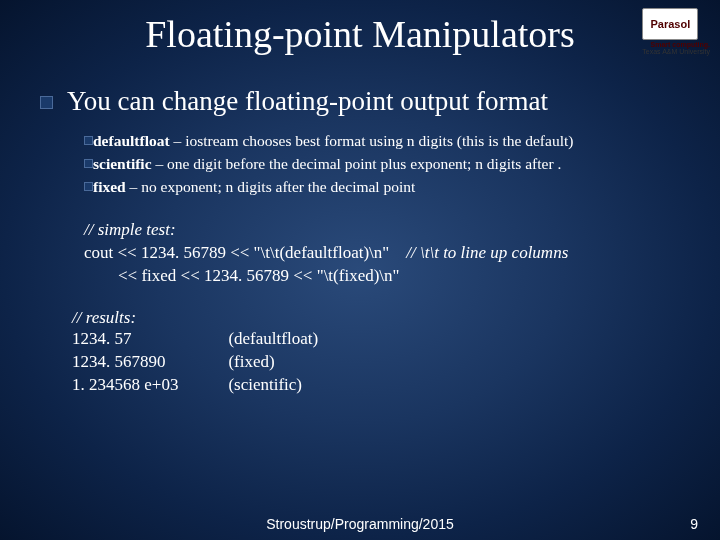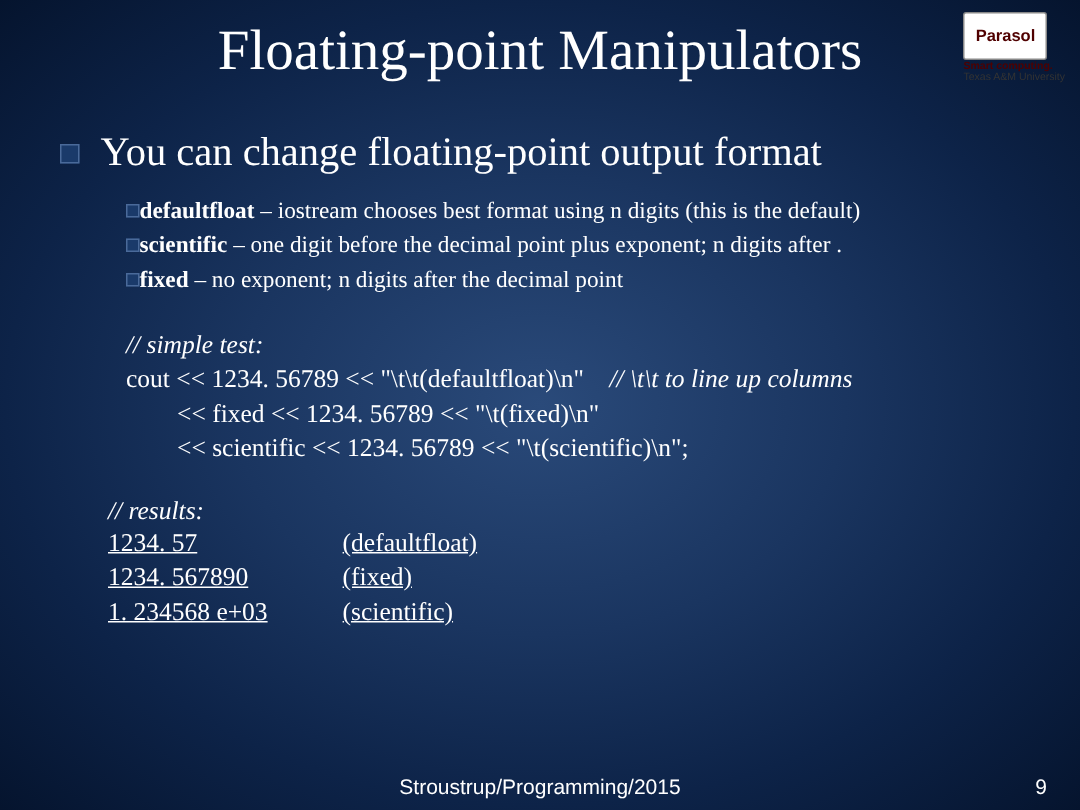--- a/index.html
+++ b/index.html
@@ -9,21 +9,21 @@
     background: radial-gradient(ellipse at center, #2a4a7a 0%, #1a3560 40%, #0d2348 70%, #05142e 100%);
     font-family: "Times New Roman", Times, serif;
     color: #fff;
     overflow: hidden;
     position: relative;
   }
   .logo {
     position: absolute;
     top: 8px;
     right: 10px;
-    text-align: left;
+    text-align: right;
     font-family: Arial, sans-serif;
   }
   .logo-box {
     width: 56px;
     height: 32px;
     background: #fff;
     border: 1px solid #888;
     display: flex;
     align-items: center;
     justify-content: center;
@@ -90,21 +90,20 @@
     line-height: 1.35;
     margin-bottom: 20px;
   }
   .code-block .comment { font-style: italic; }
   .results-block {
     margin-left: 44px;
     font-size: 17px;
     line-height: 1.35;
     display: flex;
     gap: 50px;
-    text-decoration: underline;
   }
   .results-col { display: flex; flex-direction: column; }
   .footer {
     position: absolute;
     bottom: 8px;
     width: 100%;
     text-align: center;
     font-size: 14px;
     font-family: Arial, sans-serif;
     color: #fff;
@@ -150,21 +149,20 @@
       <div class="sub-text"><b>fixed</b><span> – no exponent; n digits after the decimal point</span></div>
     </div>
   </div>
 
   <div class="code-block">
     <div class="comment">// simple test:</div>
     <div>
       <span>cout &lt;&lt; 1234. 56789 &lt;&lt; "\t\t(defaultfloat)\n"</span>&nbsp;&nbsp;&nbsp;&nbsp;<span class="comment">//  \t\t  to line up columns</span>
     </div>
     <div style="white-space:pre">        &lt;&lt; fixed &lt;&lt; 1234. 56789 &lt;&lt; "\t(fixed)\n"</div>
-    <div style="white-space:pre">        &lt;&lt; scientific &lt;&lt; 1234. 56789 &lt;&lt; "\t(scientific)\n";</div>
   </div>
 
   <div style="margin-left:32px">
     <div class="comment" style="font-style:italic;font-size:17px">// results:</div>
     <div class="results-block" style="margin-left:0">
       <div class="results-col">
         <span>1234. 57</span>
         <span>1234. 567890</span>
         <span>1. 234568 e+03</span>
       </div>

